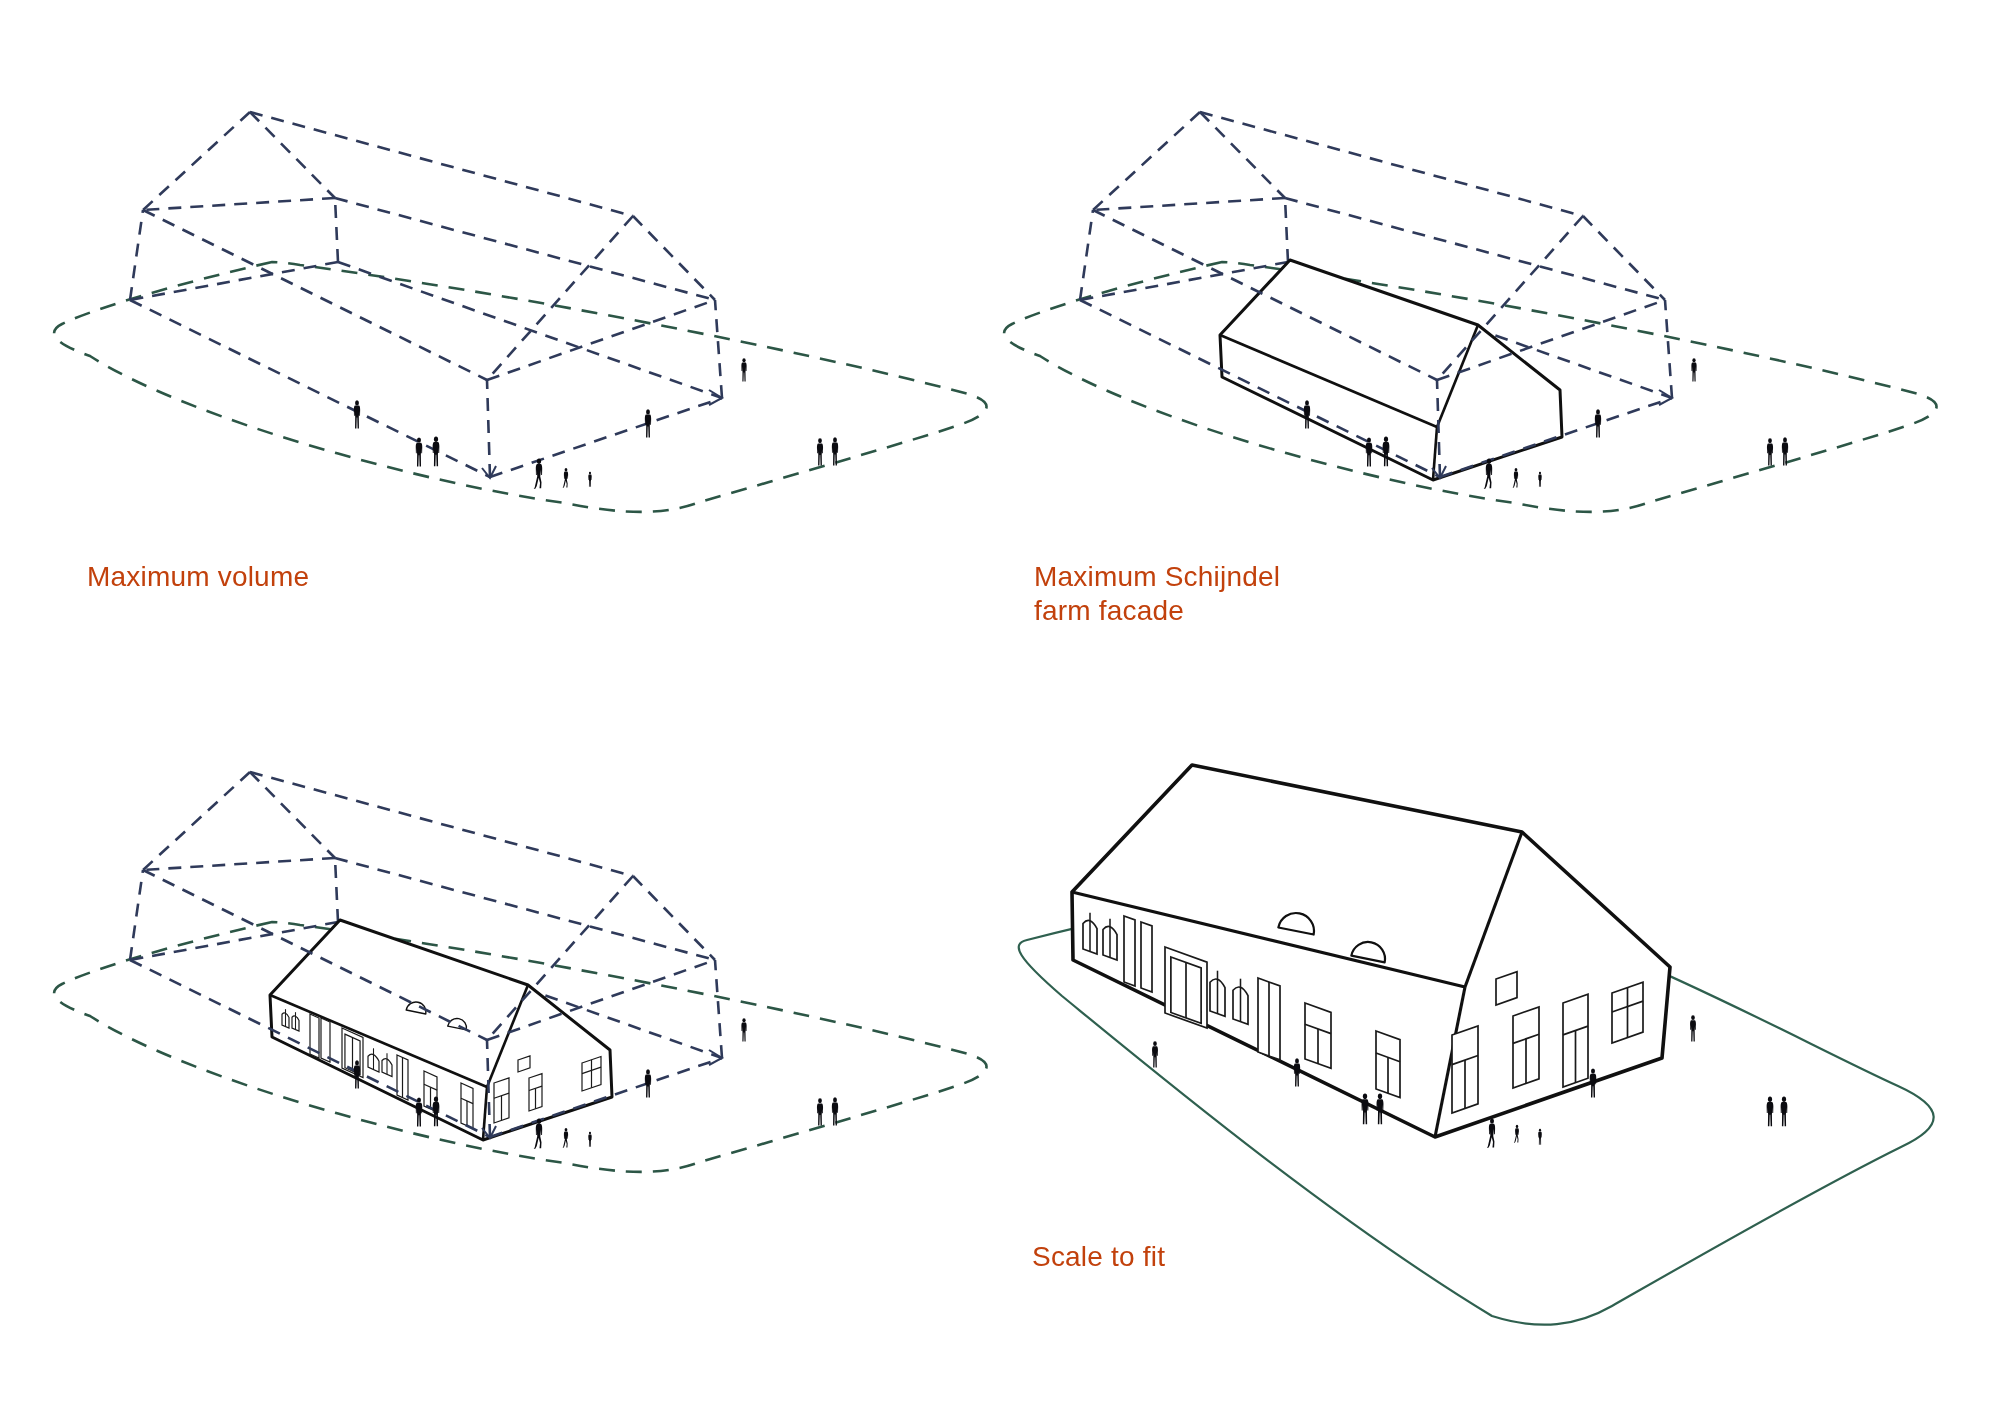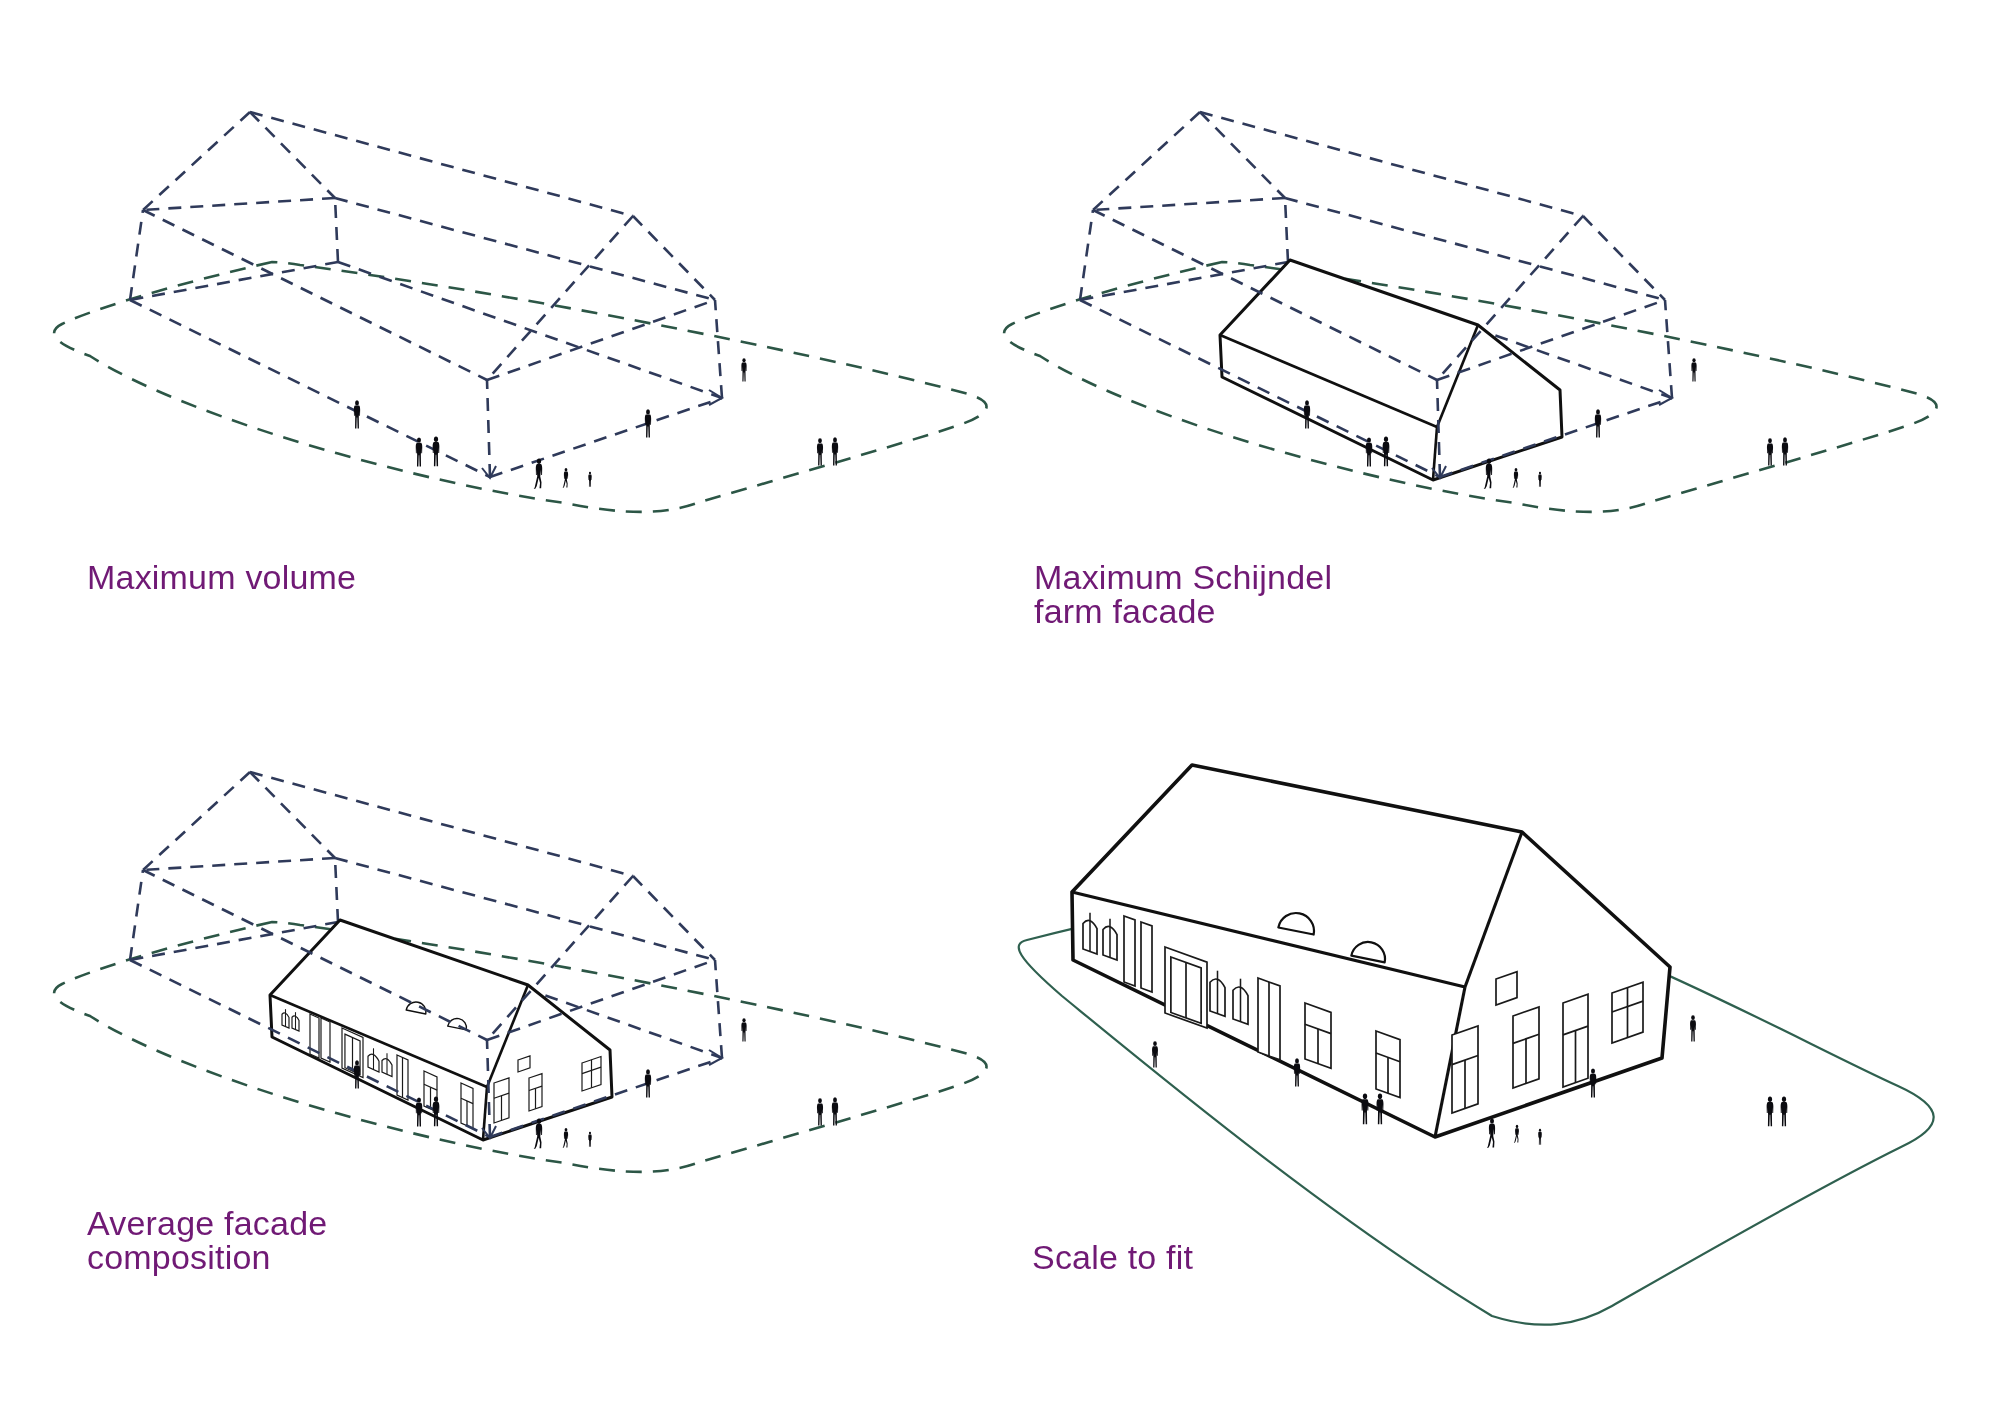--- a/index.html
+++ b/index.html
@@ -1,19 +1,19 @@
 <!DOCTYPE html>
 <html><head>
 <meta charset="utf-8">
 <style>
   html,body{margin:0;padding:0;background:#ffffff;}
   .page{position:relative;width:2000px;height:1414px;background:#ffffff;overflow:hidden;
         font-family:"Liberation Sans",sans-serif;}
   #canvas{position:absolute;left:0;top:0;}
-  .label{position:absolute;font-size:34px;line-height:34px;color:#701a75;
+  .label{position:absolute;font-size:28px;line-height:34px;color:#c2410c;
          font-family:"Liberation Sans",sans-serif;letter-spacing:0.2px;white-space:nowrap;}
 </style>
 </head>
 <body>
 
 <div class="page">
 
   <svg id="canvas" width="2000" height="1414" viewBox="0 0 2000 1414">
       <g transform="translate(0,0)">
         <g>
@@ -365,21 +365,17 @@
 
   <div class="label" style="left:87px;top:560px">
     <div>Maximum volume</div>
   </div>
 
   <div class="label" style="left:1034px;top:560px">
     <div>Maximum Schijndel</div>
     <div>farm facade</div>
   </div>
 
-  <div class="label" style="left:87px;top:1206px">
-    <div>Average facade</div>
-    <div>composition</div>
-  </div>
 
   <div class="label" style="left:1032px;top:1240px">
     <div>Scale to fit</div>
   </div>
 </div>
 
 </body></html>

